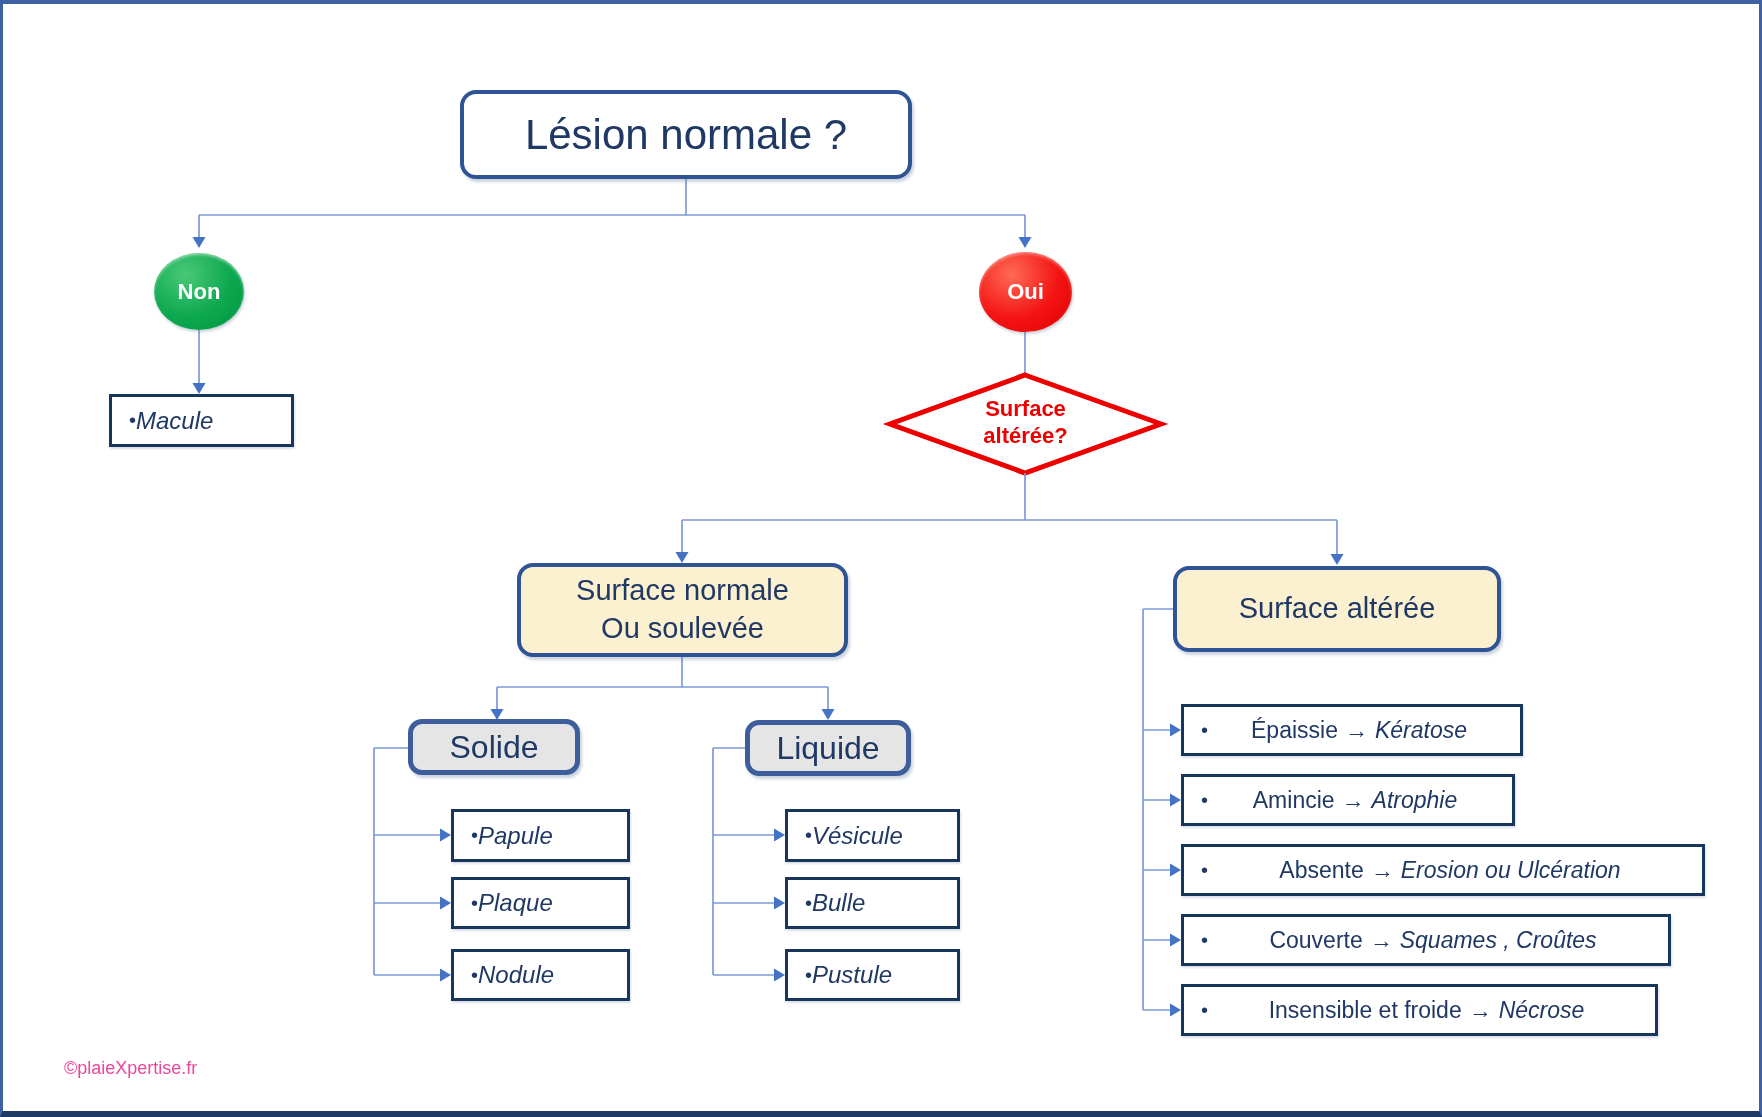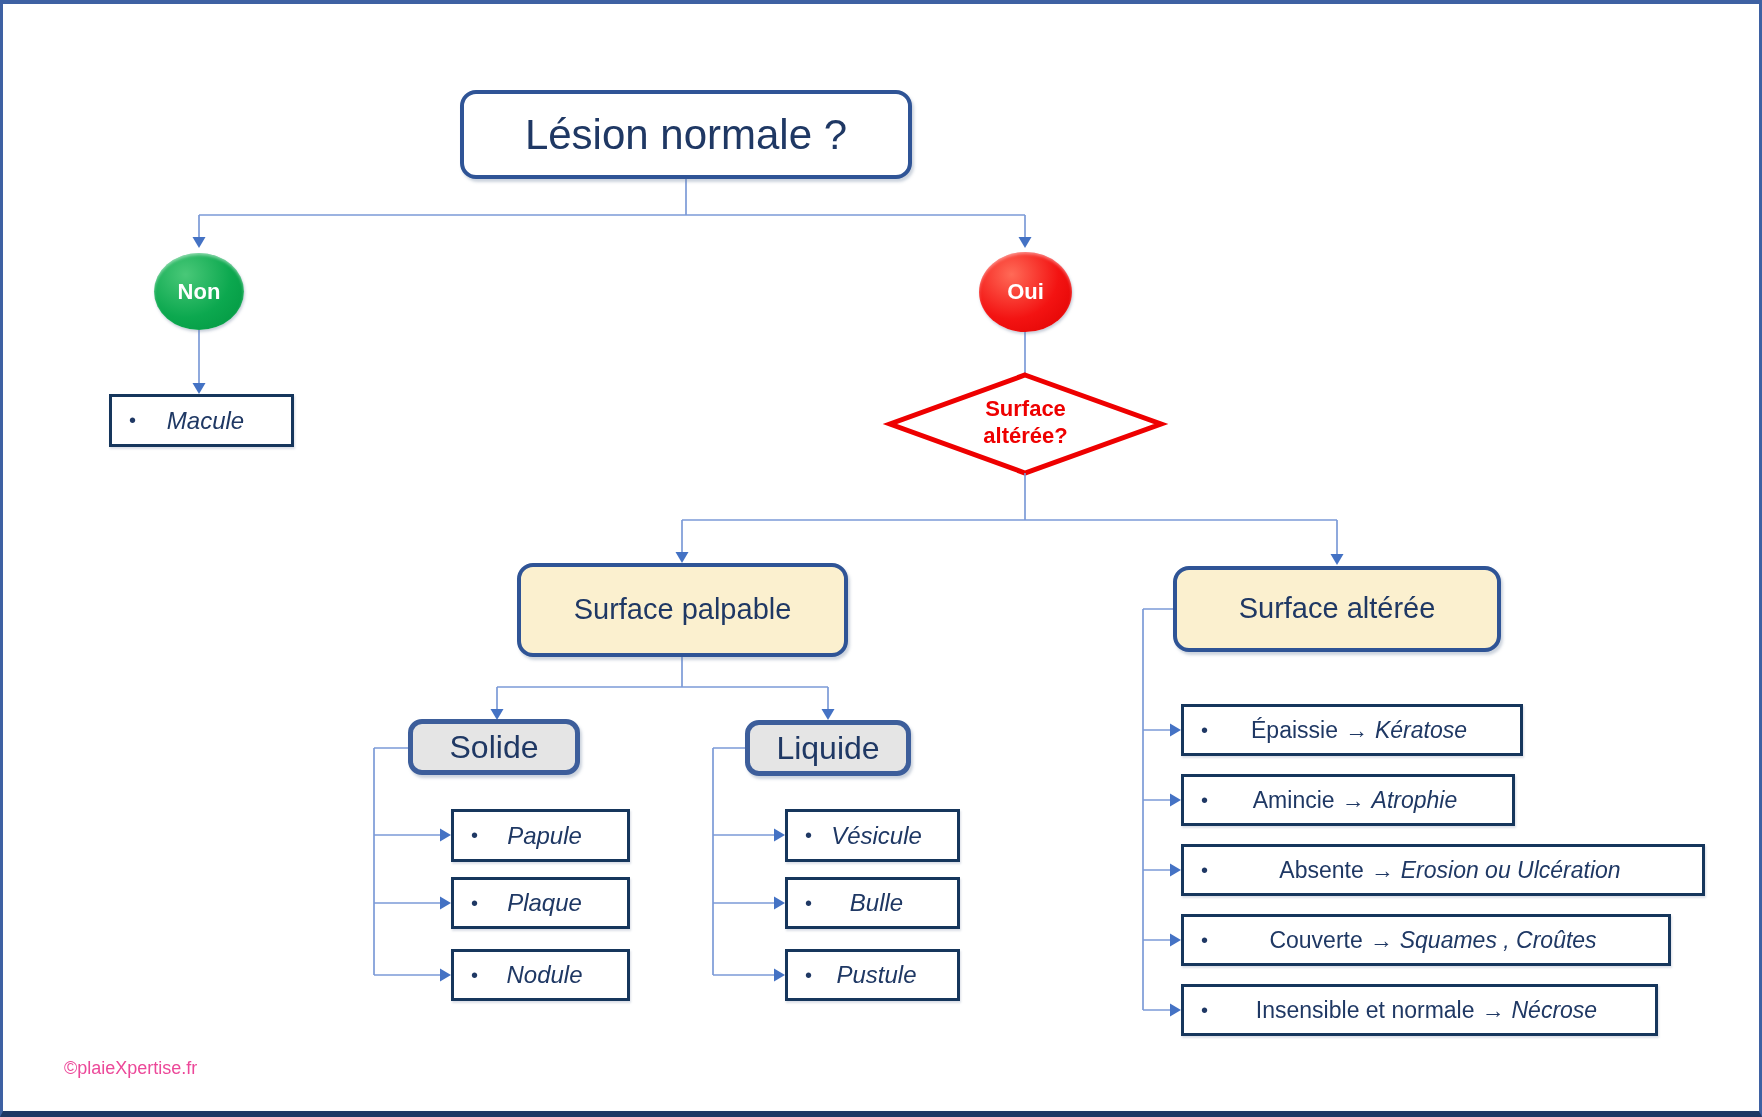--- a/index.html
+++ b/index.html
@@ -38,21 +38,21 @@
     box-shadow:2px 3px 3px rgba(110,128,158,.35);
   }
   .solide-box{left:405px;top:715px;width:172px;height:56px;}
   .liquide-box{left:742px;top:716px;width:166px;height:56px;}
   .leaf{
     background:#fff;border:3px solid #16365C;font-size:24px;
     display:flex;align-items:center;justify-content:flex-start;
     box-shadow:1px 2px 2px rgba(110,128,158,.25);
   }
   .leaf .bullet{font-size:20px;padding-left:17px;flex:0 0 auto;}
-  .leaf .leaf-text{flex:1 1 auto;text-align:center;font-style:italic;padding-right:16px;}
+  .leaf .leaf-text{flex:1 1 auto;font-style:italic;padding-right:16px;}
   .leaf-mixed{font-size:23px;}
   .leaf-mixed .mix{flex:1 1 auto;text-align:center;padding-right:10px;white-space:nowrap;}
   .leaf-mixed .state{font-style:normal;}
   .leaf-mixed .arrow{margin:0 7px;font-style:normal;}
   .leaf-mixed .result{font-style:italic;}
   .watermark{position:absolute;left:61px;top:1054px;z-index:2;font-size:18px;color:#ec4899;}
   svg .line{stroke:#7C9BD7;stroke-width:1.7;fill:none;}
   svg .ah{fill:#4472C4;stroke:none;}
 </style>
 </head>
@@ -133,21 +133,22 @@
     <span class="leaf-text">Macule</span>
   </div>
 
   <div class="diamond-label">
     <div>Surface</div>
     <div>altérée?</div>
   </div>
 
   <div class="node cream normal-box">
     <div>
-      <div>Surface palpable</div>
+      <div>Surface normale</div>
+      <div>Ou soulevée</div>
     </div>
   </div>
 
   <div class="node cream altered-box">
     <span>Surface altérée</span>
   </div>
 
   <div class="node bluebox solide-box">
     <span>Solide</span>
   </div>
@@ -192,18 +193,18 @@
   <div class="node leaf leaf-mixed" style="left:1178px;top:840px;width:524px;height:52px;">
     <span class="bullet">•</span>
     <span class="mix"><span class="state">Absente</span><span class="arrow">→</span><span class="result">Erosion ou Ulcération</span></span>
   </div>
   <div class="node leaf leaf-mixed" style="left:1178px;top:910px;width:490px;height:52px;">
     <span class="bullet">•</span>
     <span class="mix"><span class="state">Couverte</span><span class="arrow">→</span><span class="result">Squames , Croûtes</span></span>
   </div>
   <div class="node leaf leaf-mixed" style="left:1178px;top:980px;width:477px;height:52px;">
     <span class="bullet">•</span>
-    <span class="mix"><span class="state">Insensible et normale</span><span class="arrow">→</span><span class="result">Nécrose</span></span>
+    <span class="mix"><span class="state">Insensible et froide</span><span class="arrow">→</span><span class="result">Nécrose</span></span>
   </div>
 
   <div class="watermark">©plaieXpertise.fr</div>
 
 </div>
 
 </body></html>

